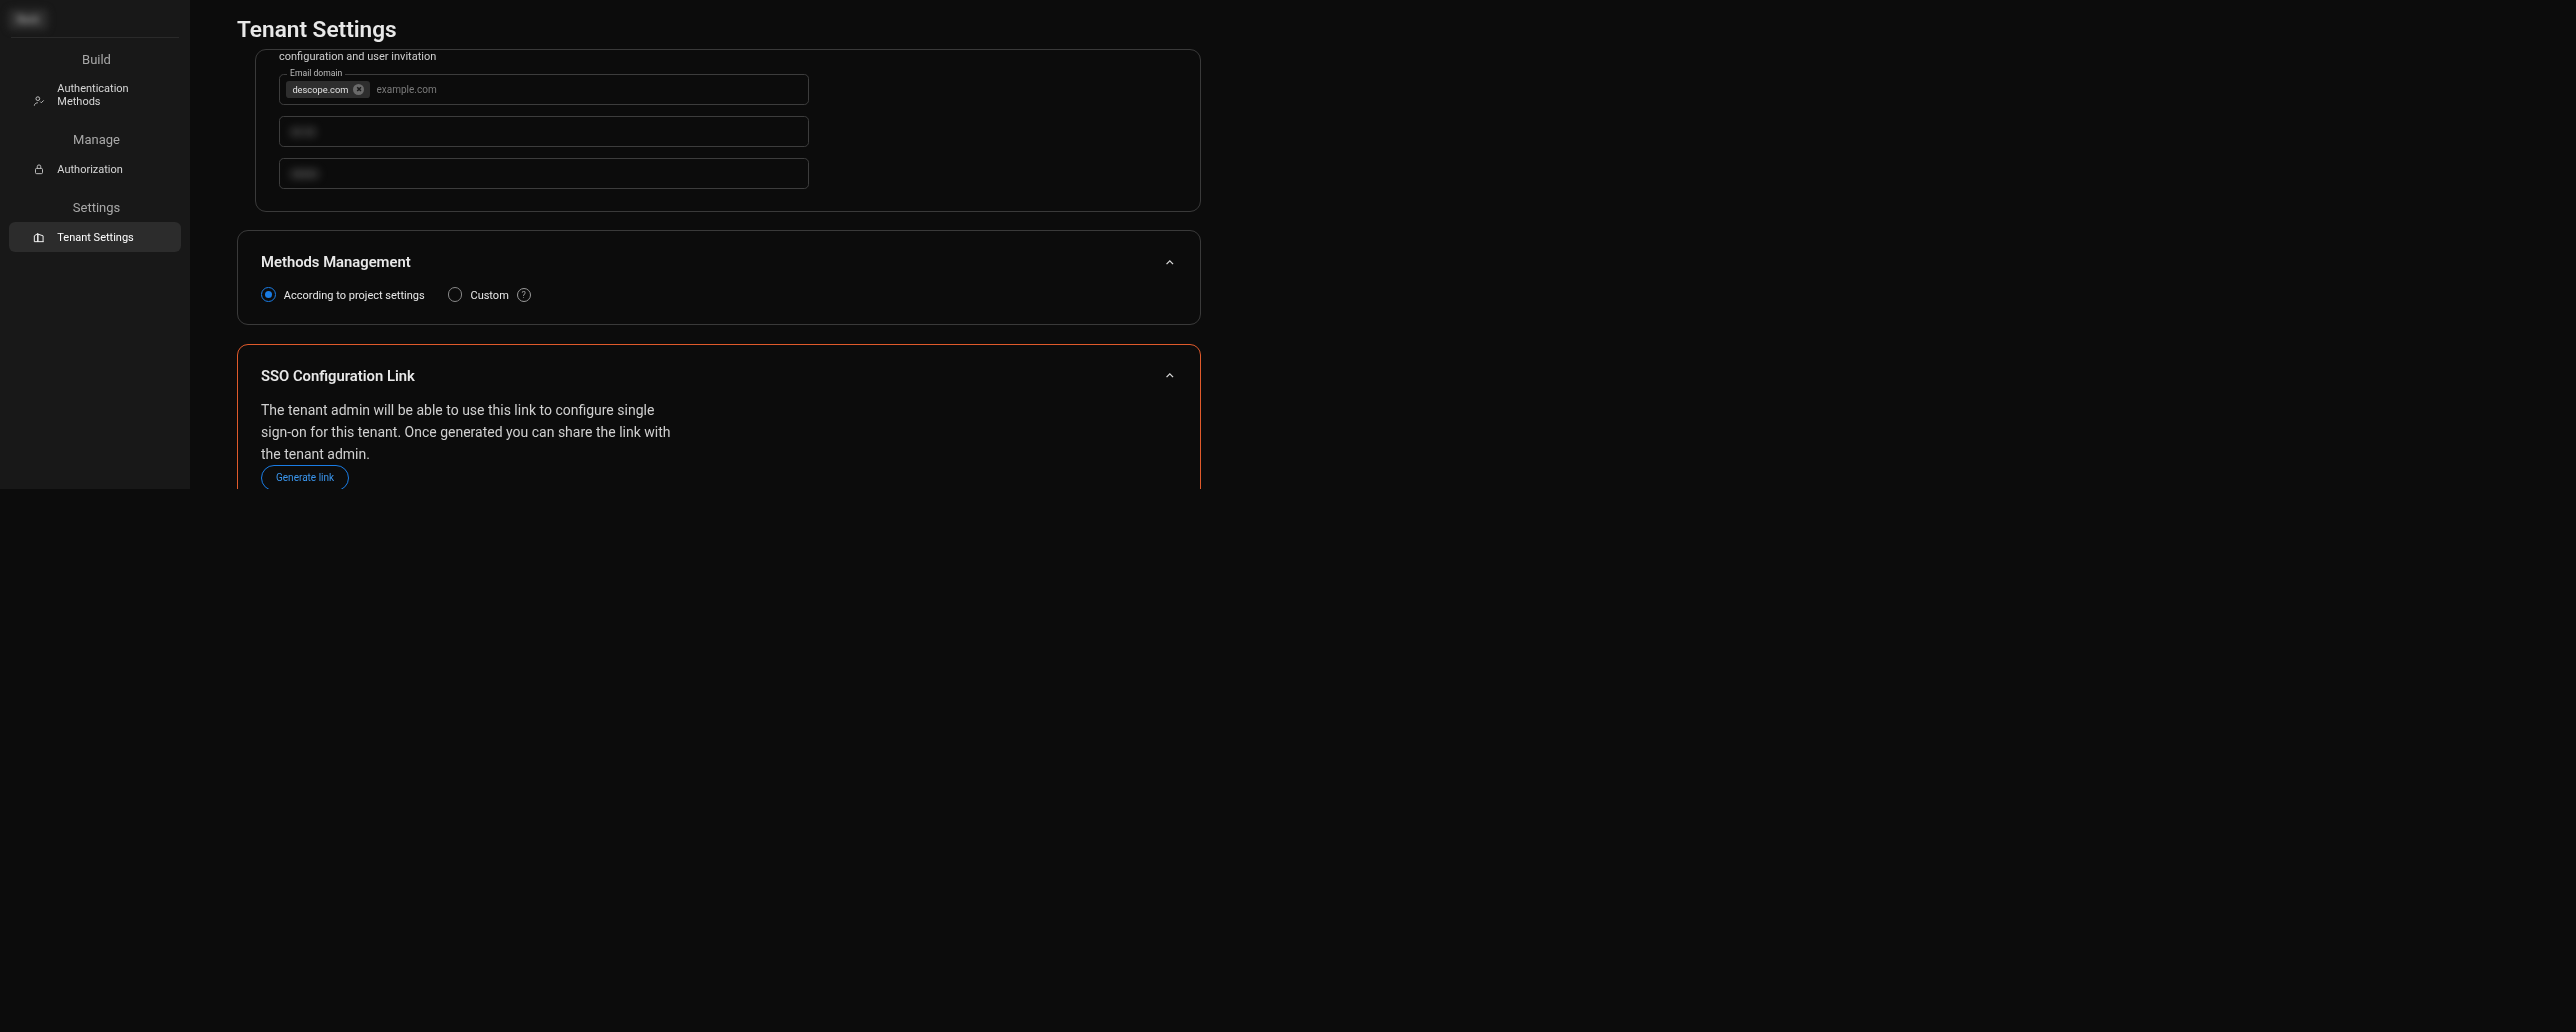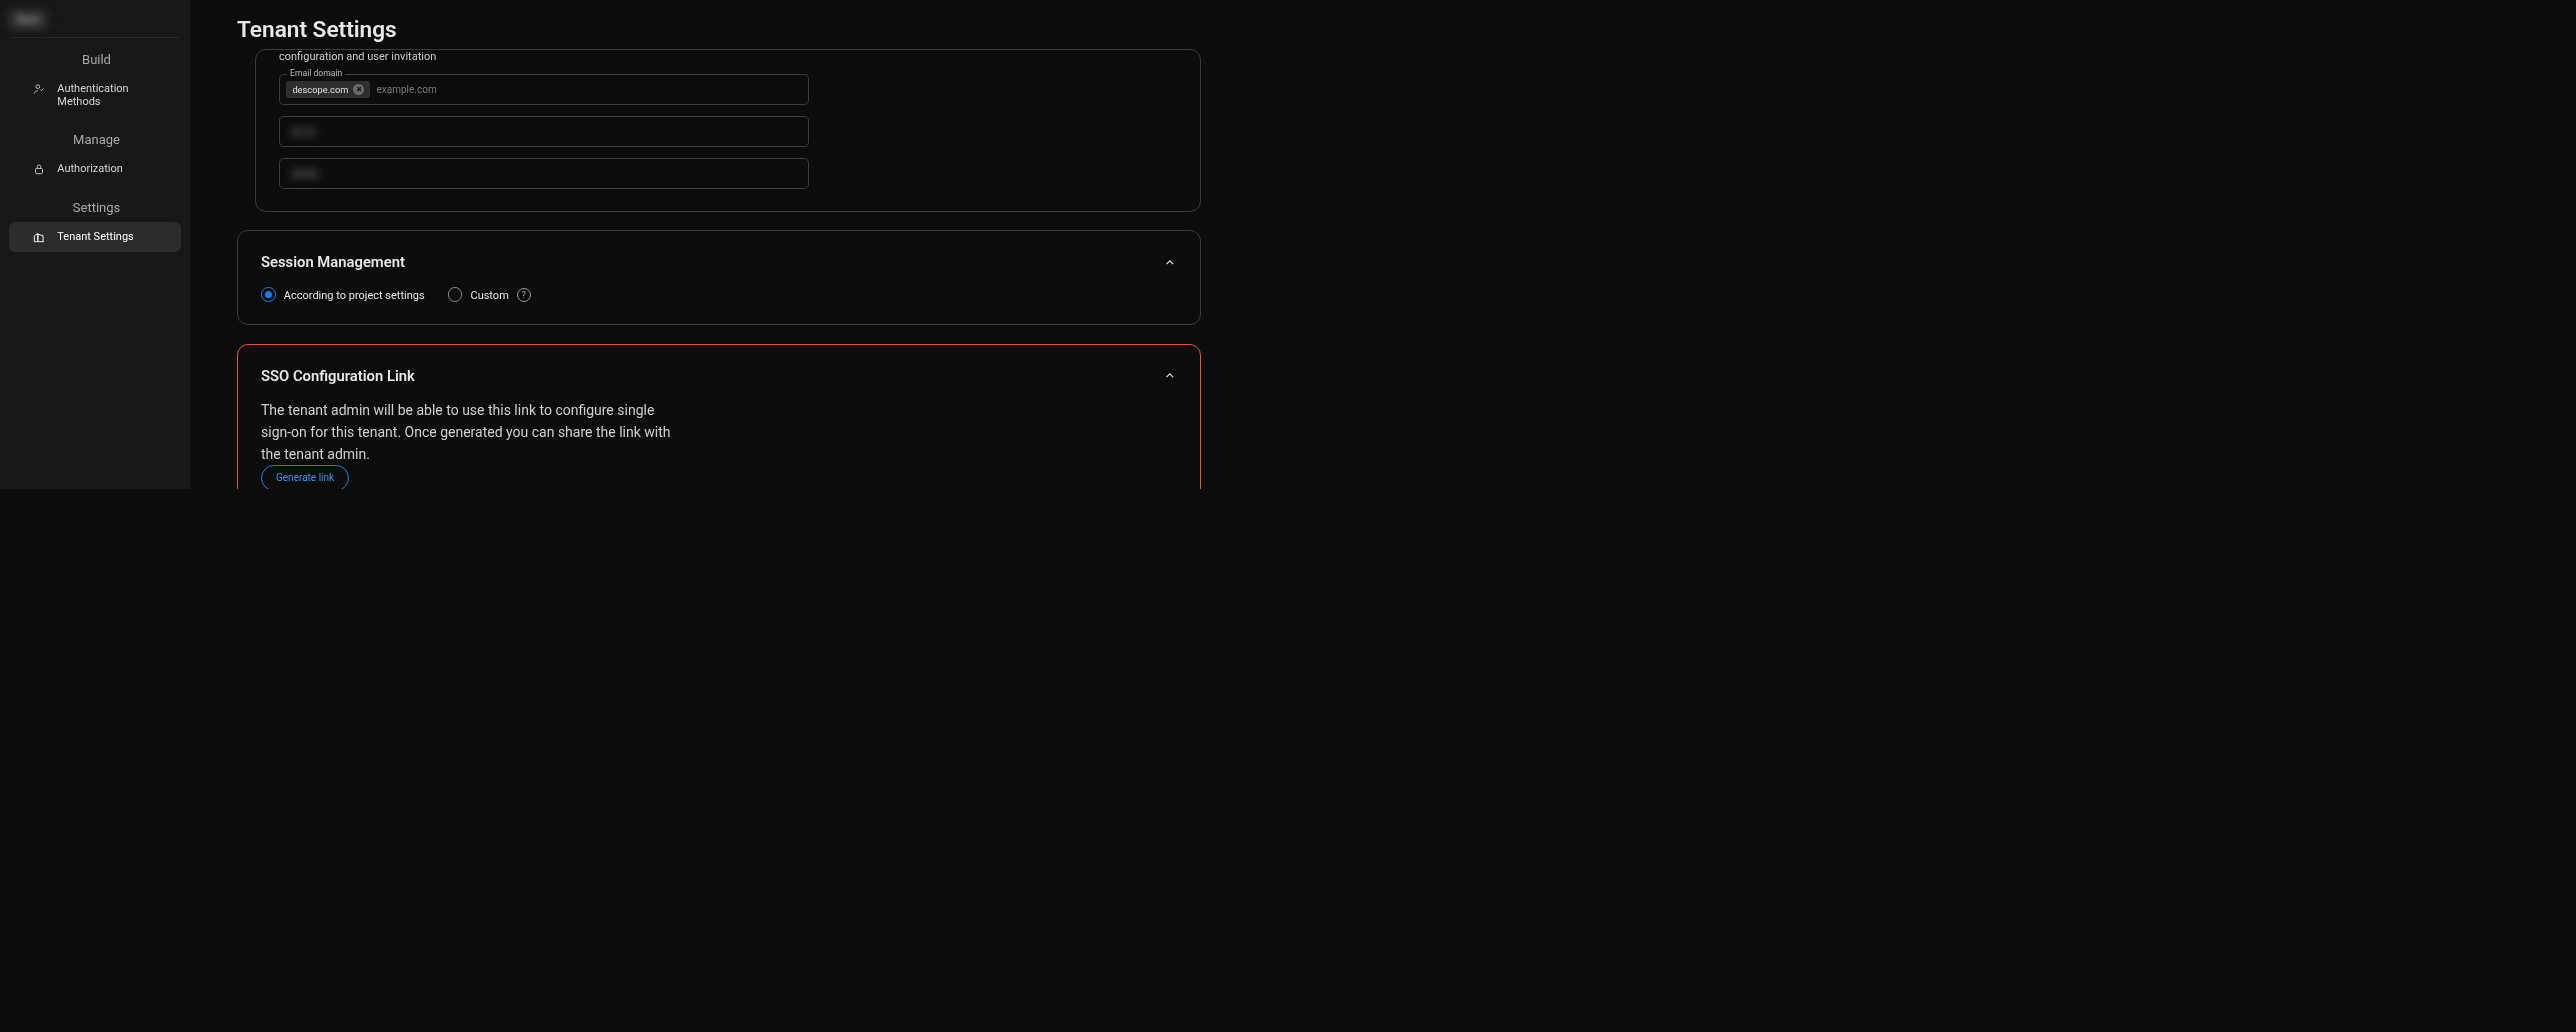--- a/index.html
+++ b/index.html
@@ -2,21 +2,21 @@
 <html style="font-size:12.4px"><head>
   <meta charset="utf-8">
   <style>
     * { margin:0; padding:0; box-sizing:border-box; font-family:-apple-system,BlinkMacSystemFont,"Segoe UI",Roboto,Helvetica,Arial,sans-serif; }
     body { background:#0c0c0c; color:#e8e8e8; width:1220px; height:489px; overflow:hidden; display:flex; }
     .sidebar { width:190px; background:#181818; height:100%; display:flex; flex-direction:column; padding-top:6.2px; }
     .back-chip { margin:3.1px 7.8px 7.8px 7.8px; }
     .back-chip-inner { display:inline-flex; align-items:center; background:#2d2d2d; border-radius:4.7px; padding:4.7px 9.3px; font-size:10px; color:#bbb; filter:blur(3.9px); }
     .divider { height:0.8px; background:#2a2a2a; margin:0 11px 7.8px 11px; }
     .section-label { font-size:13px; color:#a8a8a8; padding:6.2px 20px 4.7px 23px;text-align:center; }
-    .nav-item { display:flex; align-items:flex-start; gap:11px; padding:7.8px 12.4px 7.8px 23px; margin:2.3px 9.3px; border-radius:6.2px; font-size:11px; color:#d6d6d6; cursor:pointer; }
+    .nav-item { display:flex; align-items:flex-end; gap:11px; padding:7.8px 12.4px 7.8px 23px; margin:2.3px 9.3px; border-radius:6.2px; font-size:11px; color:#d6d6d6; cursor:pointer; }
     .nav-item.active { background:#2c2c2c; color:#fff; }
     .nav-icon { width:14px; height:14px; display:flex; align-items:center; justify-content:center; }
     .nav-icon svg { width:14px; height:14px; stroke:#c9c9c9; fill:none; stroke-width:1.6; }
     .nav-item.active .nav-icon svg { stroke:#fff; }
     .main { flex:1; padding:7.8px 18.7px 0 47px; overflow-y:hidden; position:relative; }
     .page-title { font-size:22.6px; font-weight:600; margin-bottom:6.2px; margin-top:7.8px; }
     .card-stack { display:flex; flex-direction:column; gap:18.7px; margin-top:4.7px; }
     .card { border:0.8px solid #3a3a3a; border-radius:11px; padding:0 23px 22px 23px; position:relative; }
     .card-first { padding-top:0;margin-left:18px; }
     .truncated-text { font-size:11px; color:#cfcfcf; padding-top:0; margin-bottom:11px; }
@@ -119,21 +119,21 @@
 
       <div class="field-wrap" style="margin-bottom:0;">
         <div class="input-box">
           <span class="blur-content">xxxxx</span>
         </div>
       </div>
     </section>
 
     <section class="card">
       <div class="card-header">
-        <h2 class="card-title">Session Management</h2>
+        <h2 class="card-title">Methods Management</h2>
         <span class="chevron">
           <svg viewBox="0 0 24 24">
               <path d="m7 14 5-5 5 5"></path>
             </svg>
         </span>
       </div>
       <div class="radio-row">
         <label class="radio-opt">
           <span class="radio-circle checked">
               <span class="radio-dot"></span>

